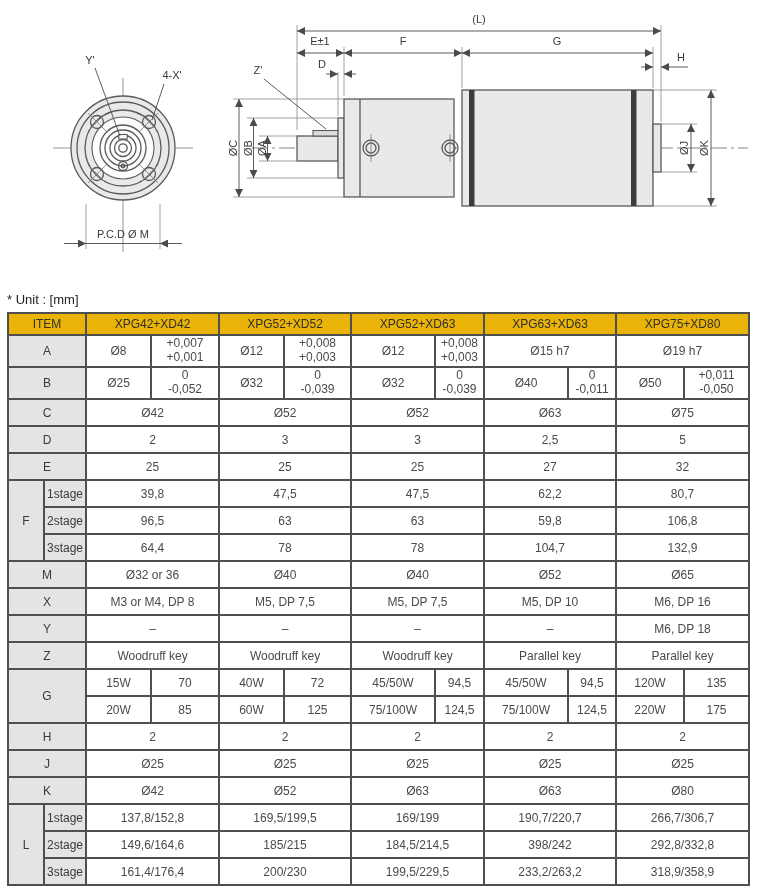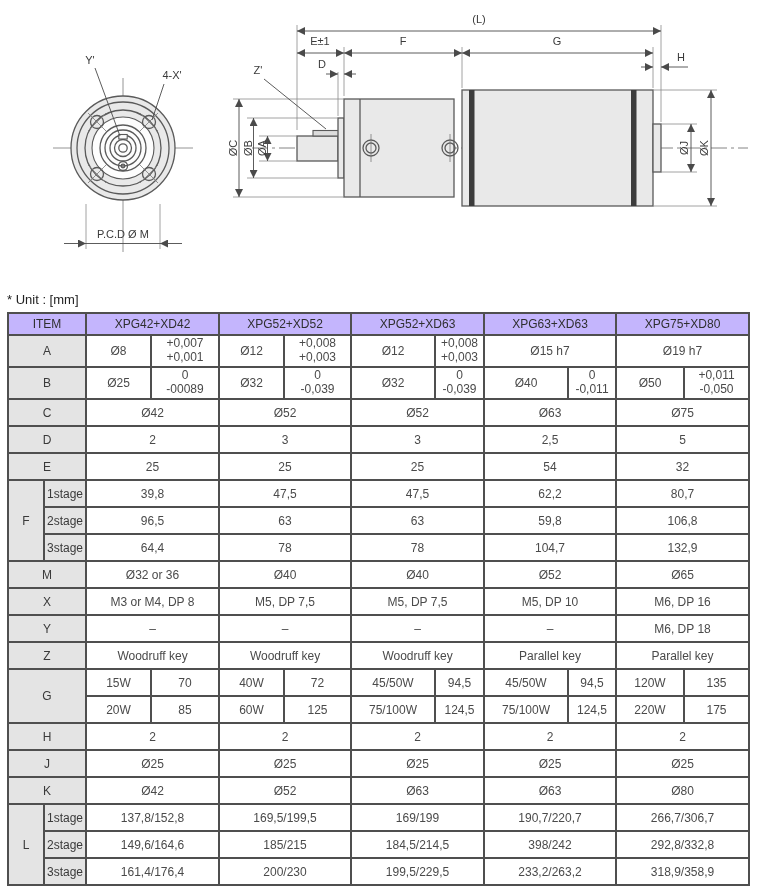--- a/index.html
+++ b/index.html
@@ -18,21 +18,21 @@
   .lead{stroke:#4a4a4a;stroke-width:0.9;}
   .dtxt{font-size:11px;fill:#3a3a3a;}
   .stripe{fill:#3c3c3c;stroke:none;}
   .cl{stroke:#777;stroke-width:0.9;stroke-dasharray:16 4 3 4;}
   
   #unit{position:absolute;left:7px;top:292px;font-size:13px;color:#222;}
   
   #spec{position:absolute;left:7px;top:312px;border-collapse:collapse;table-layout:fixed;width:741px;}
   #spec td,#spec th{border:2px solid #4f4f4f;text-align:center;vertical-align:middle;
         font-size:12px;font-weight:normal;color:#4a4a4a;padding:0;overflow:hidden;white-space:nowrap;}
-  #spec th{background:#c4b5fd;color:#2f2f2f;}
+  #spec th{background:#eab308;color:#2f2f2f;}
   #spec td.item{background:#e4e4e4;color:#3a3a3a;}
   #spec tr{height:27px;}
   #spec tr.hd{height:22px;}
   #spec tr.tall{height:32px;}
   td.lv{border-right-width:1px;margin-left:16px;}
   td.sub{border-left-width:1px;}
   .tol{font-size:10.5px;line-height:1.15;}
   .stage{font-size:11px;}
 </style>
 </head>
@@ -209,21 +209,21 @@
             <div>+0,003</div>
           </td>
       <td colspan="2">Ø15 h7</td>
       <td colspan="2">Ø19 h7</td>
     </tr>
     <tr class="tall">
       <td class="item" colspan="2">B</td>
       <td class="lv">Ø25</td>
       <td class="sub tol">
             <div>0</div>
-            <div>-00089</div>
+            <div>-0,052</div>
           </td>
       <td class="lv">Ø32</td>
       <td class="sub tol">
             <div>0</div>
             <div>-0,039</div>
           </td>
       <td class="lv">Ø32</td>
       <td class="sub tol">
             <div>0</div>
             <div>-0,039</div>
@@ -253,21 +253,21 @@
       <td colspan="2">3</td>
       <td colspan="2">3</td>
       <td colspan="2">2,5</td>
       <td colspan="2">5</td>
     </tr>
     <tr>
       <td class="item" colspan="2">E</td>
       <td colspan="2">25</td>
       <td colspan="2">25</td>
       <td colspan="2">25</td>
-      <td colspan="2">54</td>
+      <td colspan="2">27</td>
       <td colspan="2">32</td>
     </tr>
     <tr>
       <td class="item" rowspan="3">F</td>
       <td class="item stage">1stage</td>
       <td colspan="2">39,8</td>
       <td colspan="2">47,5</td>
       <td colspan="2">47,5</td>
       <td colspan="2">62,2</td>
       <td colspan="2">80,7</td>

